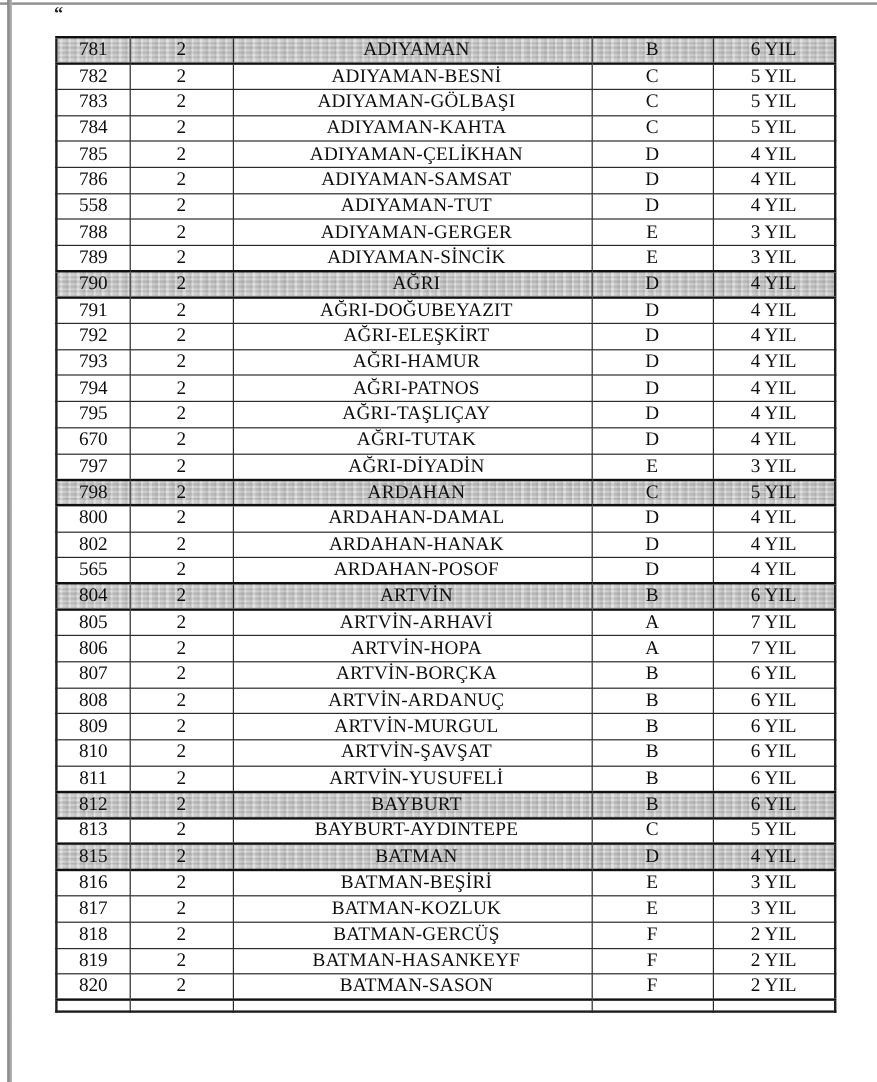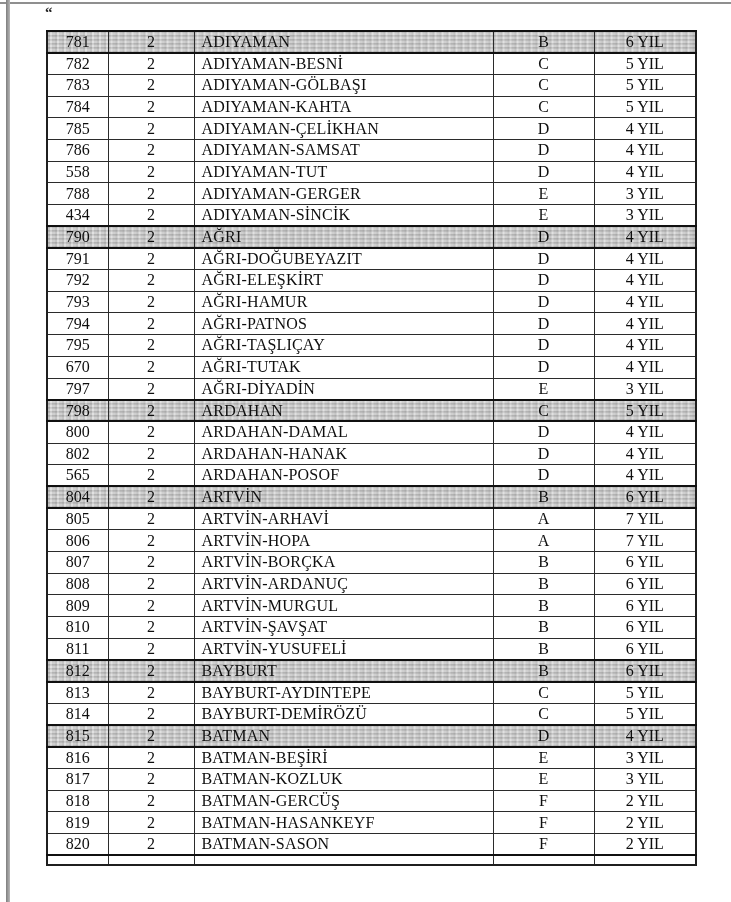--- a/index.html
+++ b/index.html
@@ -46,21 +46,21 @@
     height: 21.7px;
     font-size: 16px;
     line-height: 1;
     text-align: center;
     vertical-align: middle;
     white-space: nowrap;
     overflow: hidden;
     padding: 0;
   }
   table.rates td.col-name {
-    text-align: left;
+    text-align: center;
     padding-left: 7px;
     letter-spacing: 0.2px;
   }
   tr.shaded td {
     font-weight: normal;
     border-top: 2px solid #101010;
     border-bottom: 2px solid #101010;
     background-color: #cfcfcf;
     background-image:
       repeating-linear-gradient(90deg, rgba(0,0,0,0.10) 0 2px, rgba(255,255,255,0.18) 2px 4px, rgba(0,0,0,0.05) 4px 7px),
@@ -139,21 +139,21 @@
           <td class="col-years">4 YIL</td>
         </tr>
         <tr>
           <td class="col-no">788</td>
           <td class="col-code">2</td>
           <td class="col-name">ADIYAMAN-GERGER</td>
           <td class="col-grade">E</td>
           <td class="col-years">3 YIL</td>
         </tr>
         <tr>
-          <td class="col-no">434</td>
+          <td class="col-no">789</td>
           <td class="col-code">2</td>
           <td class="col-name">ADIYAMAN-SİNCİK</td>
           <td class="col-grade">E</td>
           <td class="col-years">3 YIL</td>
         </tr>
         <tr class="shaded">
           <td class="col-no">790</td>
           <td class="col-code">2</td>
           <td class="col-name">AĞRI</td>
           <td class="col-grade">D</td>
@@ -296,27 +296,20 @@
           <td class="col-no">812</td>
           <td class="col-code">2</td>
           <td class="col-name">BAYBURT</td>
           <td class="col-grade">B</td>
           <td class="col-years">6 YIL</td>
         </tr>
         <tr>
           <td class="col-no">813</td>
           <td class="col-code">2</td>
           <td class="col-name">BAYBURT-AYDINTEPE</td>
-          <td class="col-grade">C</td>
-          <td class="col-years">5 YIL</td>
-        </tr>
-        <tr>
-          <td class="col-no">814</td>
-          <td class="col-code">2</td>
-          <td class="col-name">BAYBURT-DEMİRÖZÜ</td>
           <td class="col-grade">C</td>
           <td class="col-years">5 YIL</td>
         </tr>
         <tr class="shaded">
           <td class="col-no">815</td>
           <td class="col-code">2</td>
           <td class="col-name">BATMAN</td>
           <td class="col-grade">D</td>
           <td class="col-years">4 YIL</td>
         </tr>

